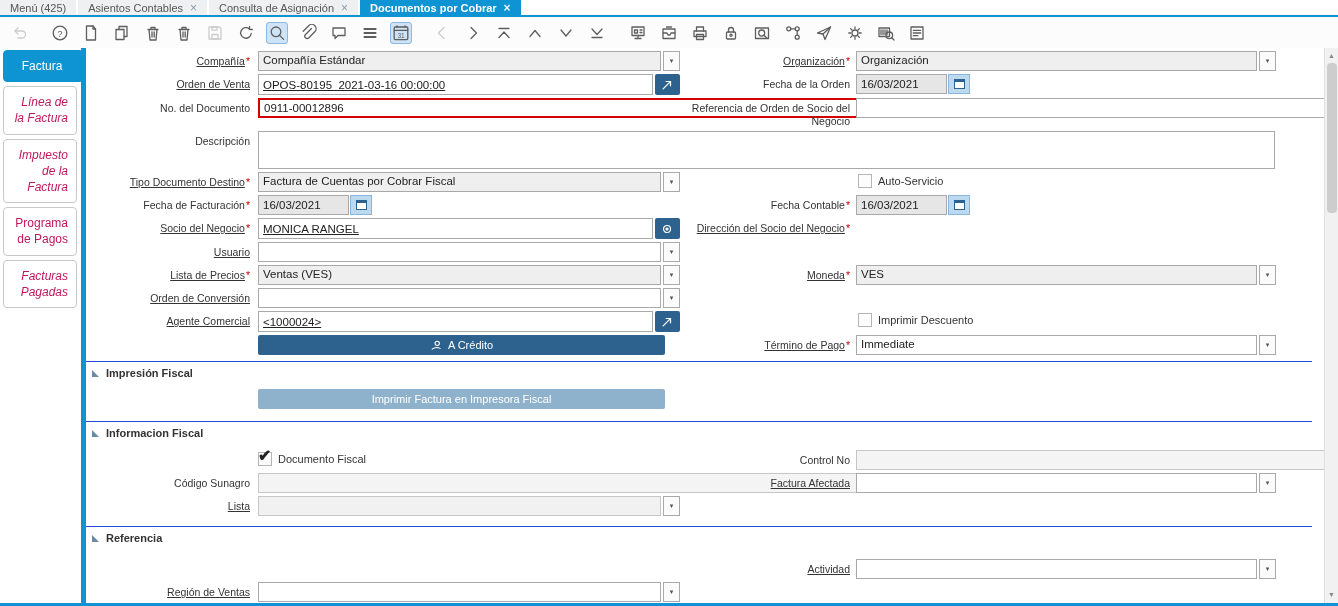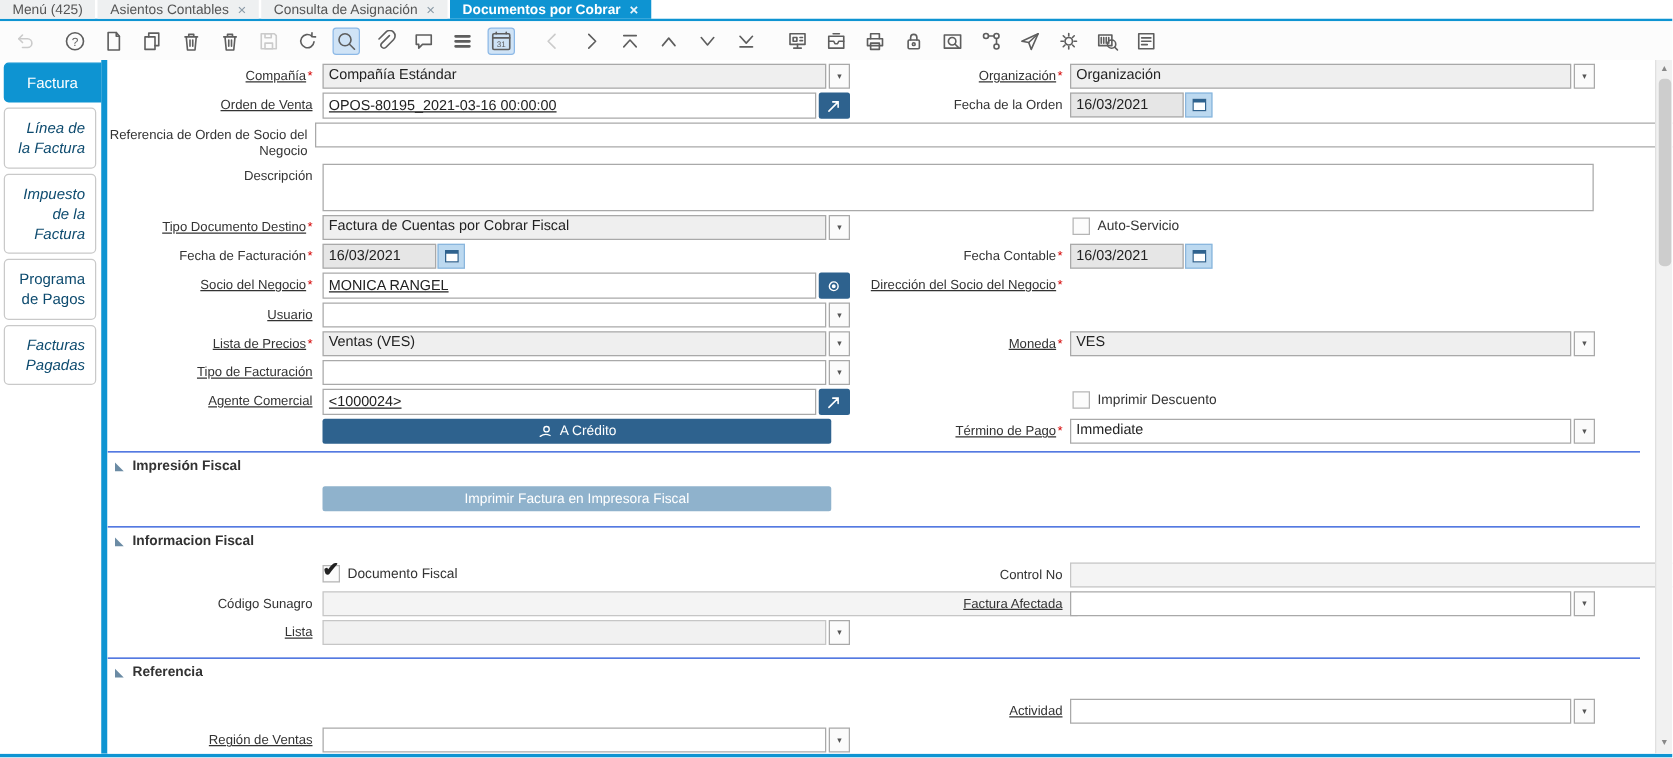--- a/index.html
+++ b/index.html
@@ -24,21 +24,21 @@
   .tbtn.gap { margin-left:10px; }
   .tbtn svg { display:block; }
 
   
   :root { --accent:#0e94d2; --action:#2e628e; --red:#d40000; }
   .content { flex:1; display:flex; border-bottom:3px solid var(--accent); overflow:hidden; }
 
   
   .sidebar { width:86px; background:#fff; border-right:5px solid var(--accent); padding-top:2px; }
   .stab { margin:0 4px 4px 3px; border:1px solid #c9c9c9; border-radius:4px; background:#fff;
-          padding:7px 8px; font-size:12px; color:#0c4a6e; text-align:right; line-height:1.35; }
+          padding:7px 8px; font-size:12px; color:#be185d; text-align:right; line-height:1.35; }
   .stab.italic { font-style:italic; }
   .stab.active { background:var(--accent); color:#fff; border-color:var(--accent);
                  border-radius:4px 0 0 4px; margin-right:0; text-align:center; }
 
   
   .main { flex:1; background:#fff; position:relative; padding:3px 0 0 0; overflow:hidden; }
   .formarea { padding-right:26px; }
   .frow { display:flex; margin-bottom:3px; align-items:flex-start; }
   .lhalf { width:604px; display:flex; flex:none; }
   .rhalf { flex:1; display:flex; }
@@ -353,20 +353,24 @@
             <div class="datefld" style="margin-left:6px;">
               <input class="din" readonly="" value="16/03/2021" style="">
               <span class="calbtn">
                   <span class="calglyph"></span>
                 </span>
             </div>
           </div>
         </div>
 
         <div class="frow">
+          <div class="lhalf">
+            <span class="lab"><span>No. del Documento</span></span>
+            <input class="txt redhl fld" value="0911-00012896" style="">
+          </div>
           <div class="rhalf">
             <span class="lab-r"><span>Referencia de Orden de Socio del Negocio</span></span>
             <input class="txt fld-r" value="" style="">
           </div>
         </div>
 
         <div class="frow">
           <span class="lab"><span>Descripción</span></span>
           <textarea class="desc" style=""></textarea>
         </div>
@@ -449,21 +453,21 @@
             <span class="lab-r zoomable"><span>Moneda</span><span class="req">*</span></span>
             <div class="combo filled fld-r">
               <span class="cval">VES</span>
               <span class="cbtn">▾</span>
             </div>
           </div>
         </div>
 
         <div class="frow">
           <div class="lhalf">
-            <span class="lab zoomable"><span>Tipo de Facturación</span></span>
+            <span class="lab zoomable"><span>Orden de Conversión</span></span>
             <div class="combo fld">
               <span class="cval"></span>
               <span class="cbtn">▾</span>
             </div>
           </div>
         </div>
 
         <div class="frow">
           <div class="lhalf">
             <span class="lab zoomable"><span>Agente Comercial</span></span>

